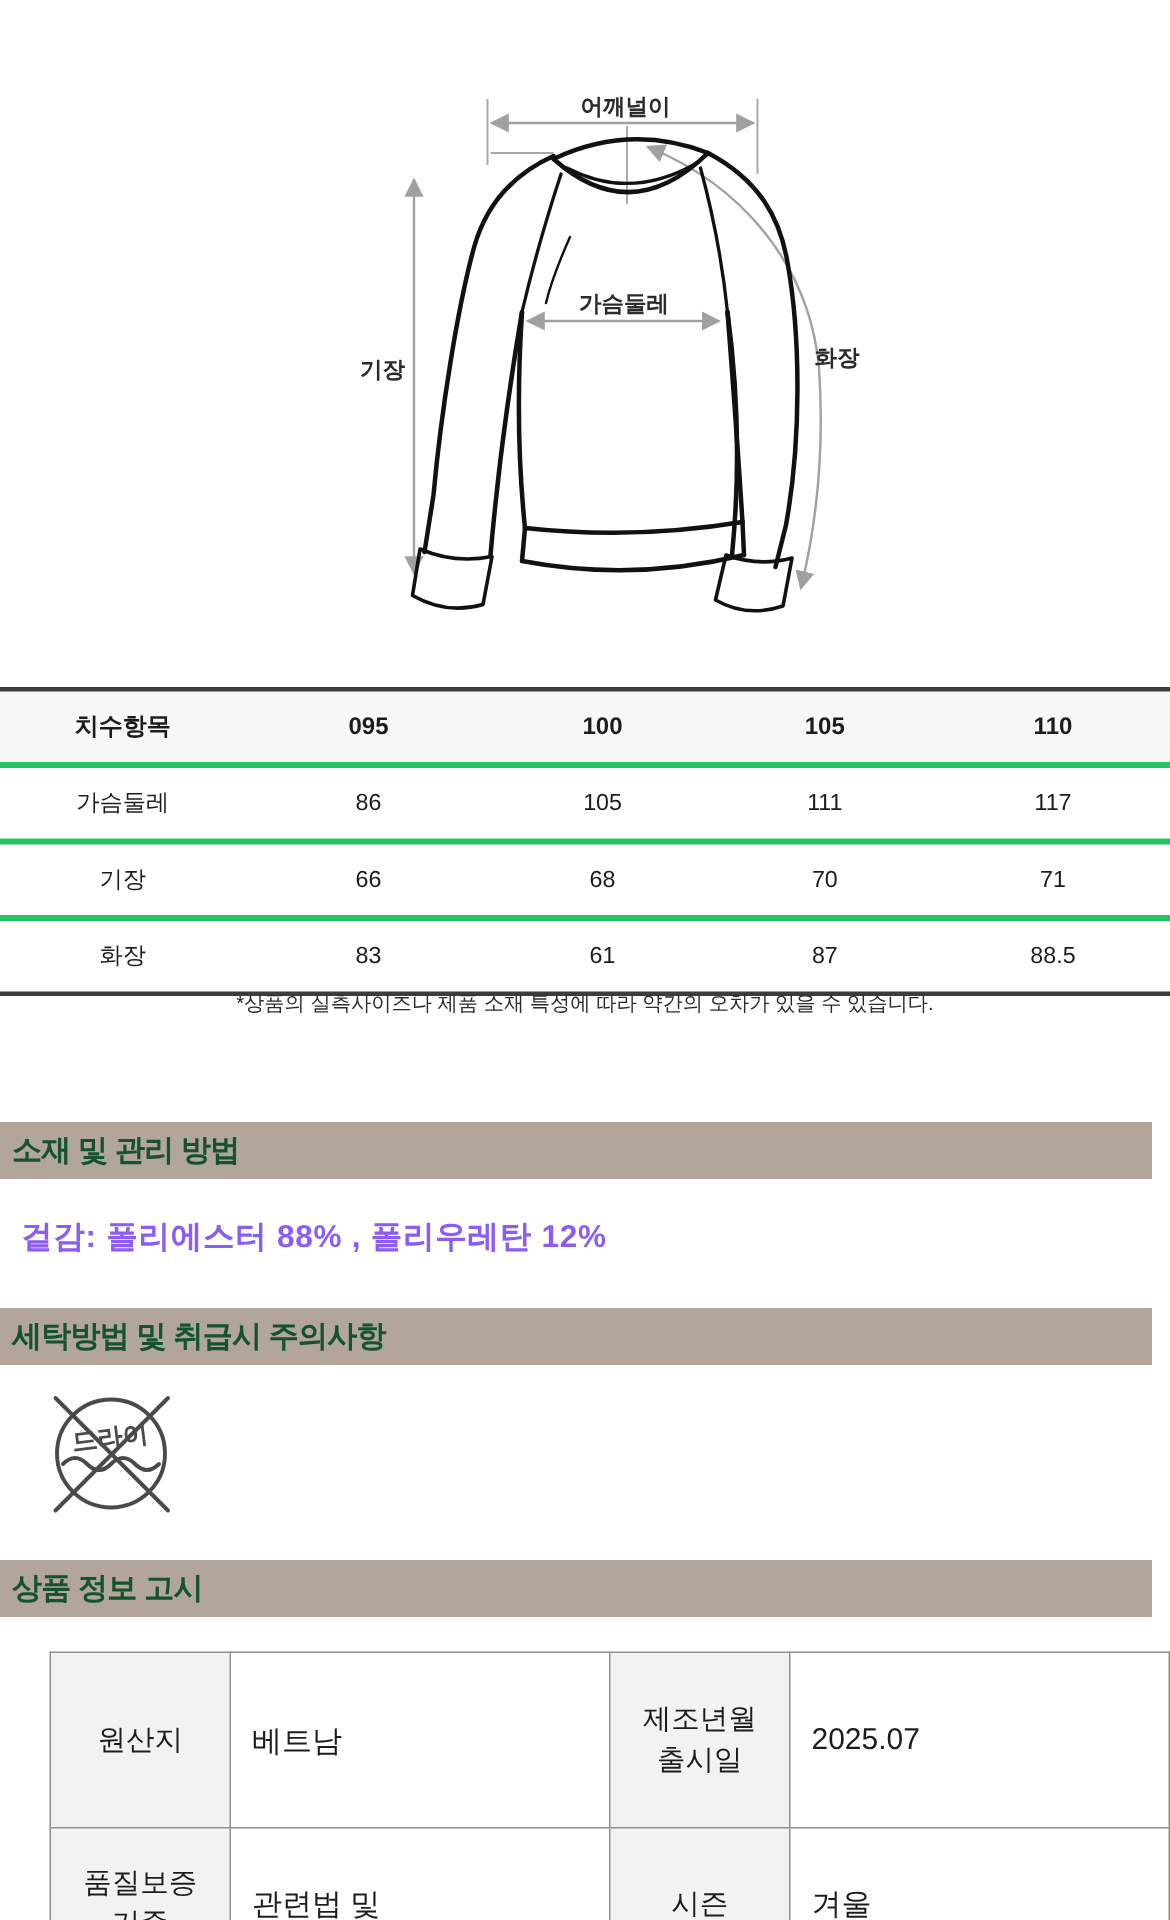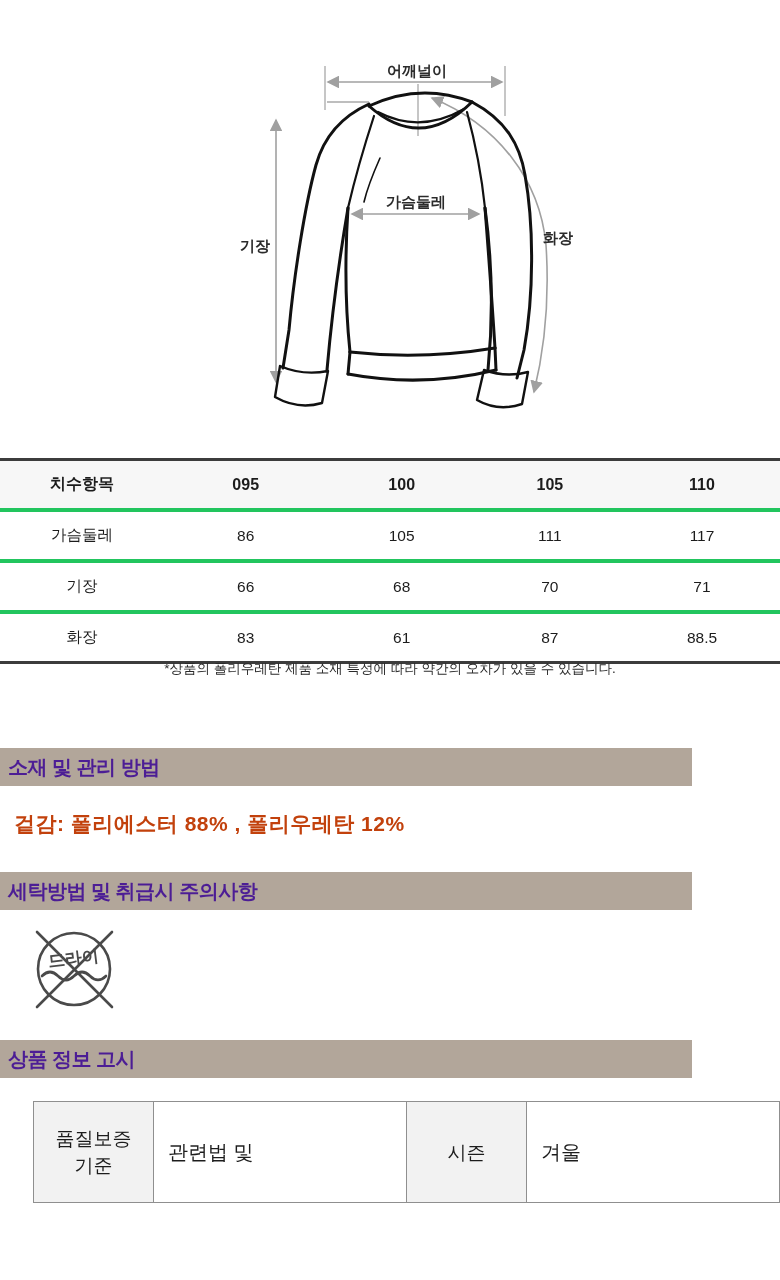--- a/index.html
+++ b/index.html
@@ -27,30 +27,30 @@
   .size-table thead tr{background:#f7f7f7;}
   .size-table th{font-weight:bold;font-size:16px;}
   .size-table tr{border-bottom:4px solid #22c55e;}
   .size-table tbody tr:last-child{border-bottom:none;}
   .note{
     position:absolute;top:660px;left:0;width:780px;text-align:center;
     font-size:13.5px;color:#2a2a2a;
   }
   
   .bar{
-    position:absolute;left:0;width:692px;height:38px;background:#b2a69a;
-    color:#4c1d95;font-size:20px;font-weight:bold;line-height:38px;
+    position:absolute;left:0;width:768px;height:38px;background:#b2a69a;
+    color:#14532d;font-size:20px;font-weight:bold;line-height:38px;
     padding-left:8px;box-sizing:border-box;letter-spacing:-0.5px;
   }
   #bar-material{top:748px;}
   #bar-care{top:872px;}
   #bar-notice{top:1040px;}
   .fabric{
     position:absolute;top:810px;left:14px;font-size:21px;font-weight:bold;
-    color:#c2410c;letter-spacing:0.5px;
+    color:#8b5cf6;letter-spacing:0.5px;
   }
   
   .care-icon{position:absolute;top:922px;left:28px;width:92px;height:92px;}
   
   .info-table{position:absolute;top:1101px;left:33px;border-collapse:collapse;}
   .info-table td{
     border:1px solid #8f8f8f;font-size:19px;color:#1c1c1c;
     text-align:center;vertical-align:middle;padding:0;
   }
   .info-table .lbl{
@@ -158,21 +158,21 @@
     <tr>
       <td>화장</td>
       <td>83</td>
       <td>61</td>
       <td>87</td>
       <td>88.5</td>
     </tr>
   </tbody>
 </table>
 
-<div class="note">*상품의 폴리우레탄 제품 소재 특성에 따라 약간의 오차가 있을 수 있습니다.</div>
+<div class="note">*상품의 실측사이즈나 제품 소재 특성에 따라 약간의 오차가 있을 수 있습니다.</div>
 
 <div class="bar" id="bar-material">소재 및 관리 방법</div>
 <div class="fabric">겉감: 폴리에스터 88% , 폴리우레탄 12%</div>
 
 <div class="bar" id="bar-care">세탁방법 및 취급시 주의사항</div>
 
 <div class="care-icon">
   <svg width="92" height="92" viewBox="0 0 92 92">
     <g stroke="#4a4a4a" stroke-width="2.6" fill="none" stroke-linecap="round">
       <circle cx="46" cy="47" r="36"></circle>
@@ -181,20 +181,27 @@
       <line x1="84" y1="10" x2="9" y2="85"></line>
     </g>
     <text x="46" y="42" text-anchor="middle" font-size="17" font-weight="bold" fill="#4a4a4a" transform="rotate(-7 46 42)">드라이</text>
   </svg>
 </div>
 
 <div class="bar" id="bar-notice">상품 정보 고시</div>
 
 <table class="info-table">
   <tbody>
+    <tr class="r0">
+      <td class="lbl">원산지</td>
+      <td class="val">베트남</td>
+      <td class="lbl">제조년월
+출시일</td>
+      <td class="val">2025.07</td>
+    </tr>
     <tr class="r1">
       <td class="lbl">품질보증
 기준</td>
       <td class="val">관련법 및</td>
       <td class="lbl">시즌</td>
       <td class="val">겨울</td>
     </tr>
   </tbody>
 </table>
 

